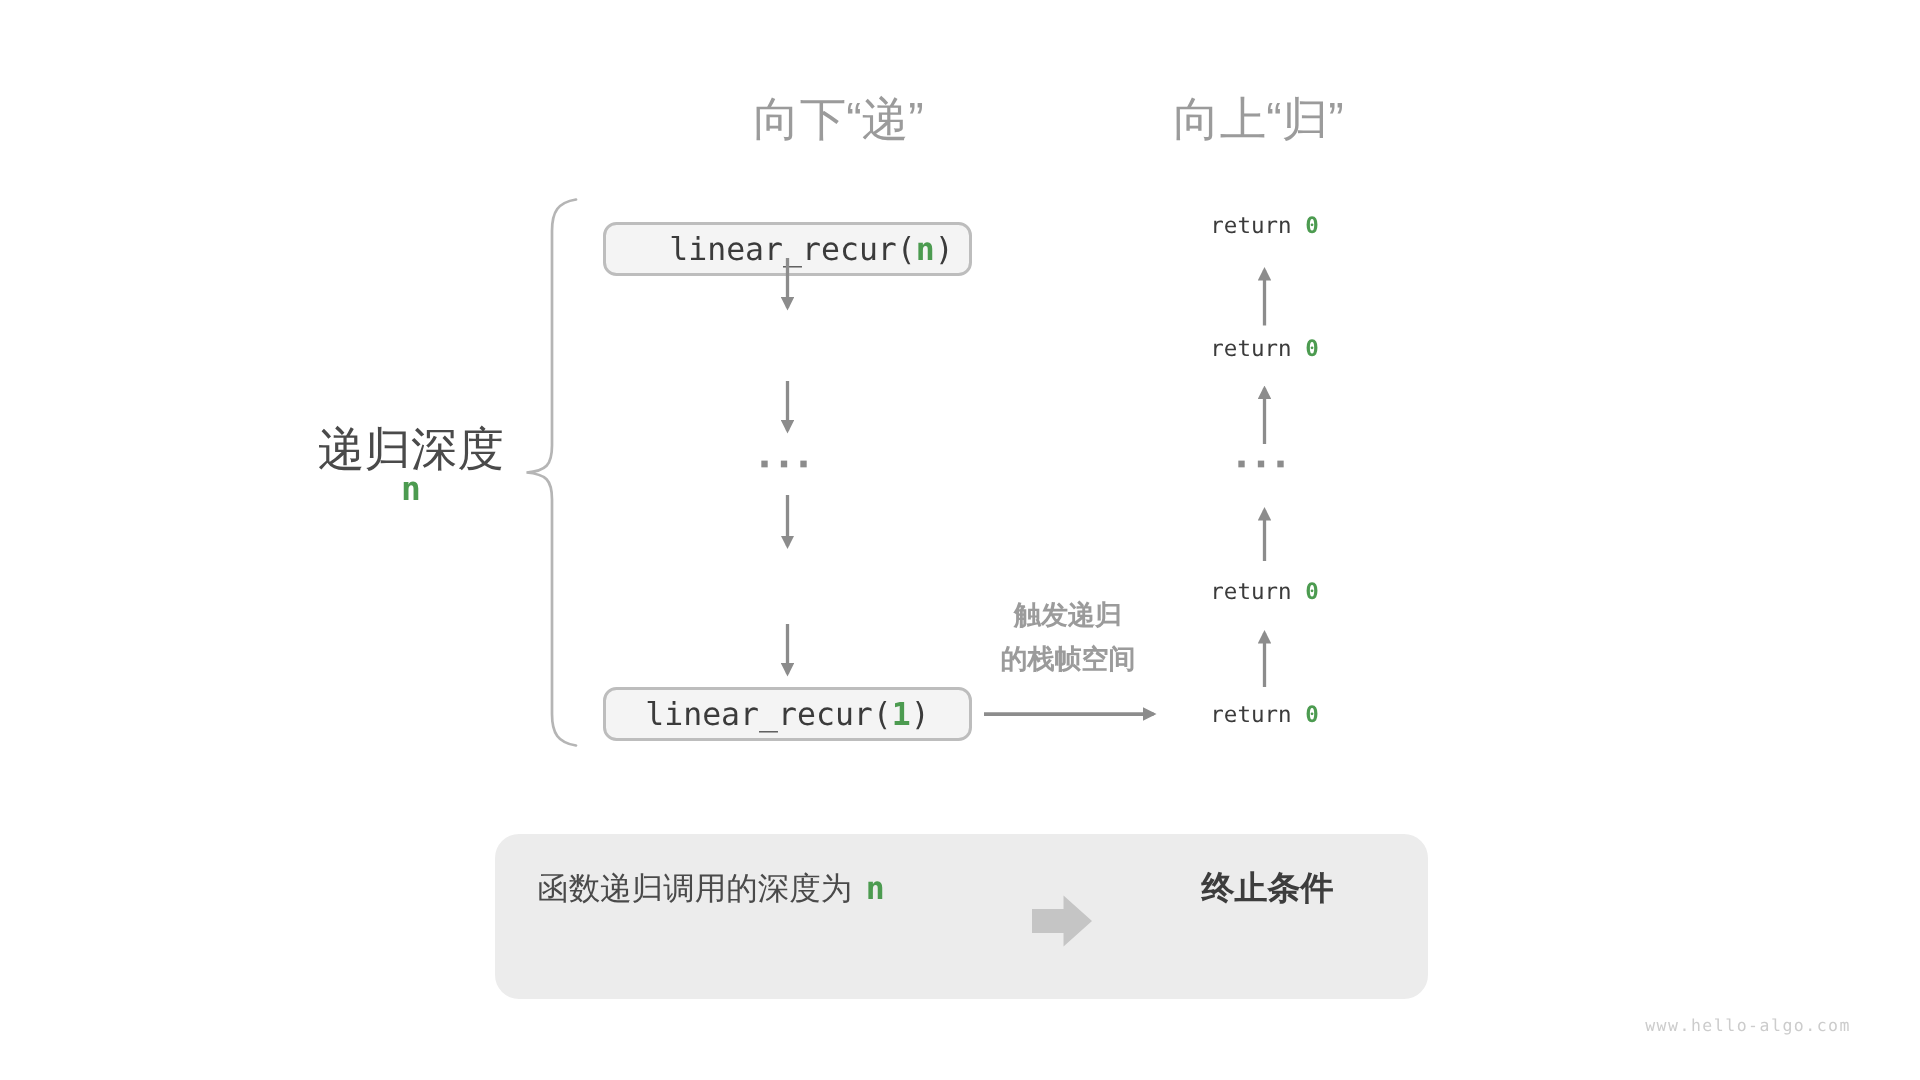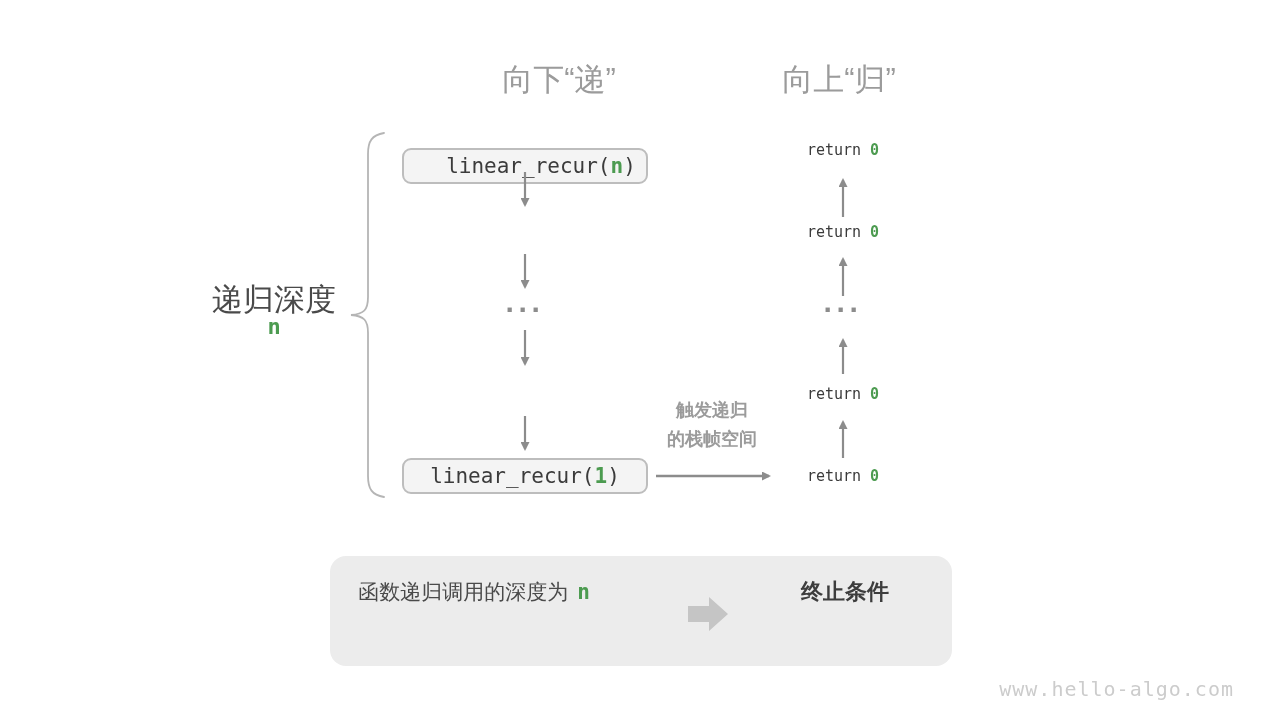--- a/index.html
+++ b/index.html
@@ -19,21 +19,21 @@
   .depth-label{font-size:31px;color:#4a4a4a;transform:translateX(-50%);white-space:nowrap;}
   .depth-n{font-size:22px;transform:translateX(-50%);}
   .trigger{left:712px;top:396px;transform:translateX(-50%);text-align:center;
            font-size:18px;font-weight:bold;color:#9b9b9b;line-height:29px;white-space:nowrap;}
   .sumbox{left:330px;top:556px;width:622px;height:110px;background:#ececec;border-radius:16px;}
   .sline{white-space:nowrap;transform:translateX(-50%);font-size:21px;color:#4a4a4a;}
   .sline .mono{font-size:21px;}
   .sum-title{font-weight:bold;color:#3d3d3d;font-size:22px;}
   .sum-result{font-weight:bold;color:#1185d6;font-size:22px;}
   .sum-result .mono{font-weight:bold;}
-  .watermark{right:46px;top:677px;font-size:20px;color:#cccccc;letter-spacing:1px;}
+  .watermark{right:46px;top:677px;font-size:11px;color:#cccccc;letter-spacing:1px;}
   .svg-layer{left:0;top:0;width:1280px;height:720px;pointer-events:none;z-index:5;}
   .gap-l{margin-left:9px;}
   .gap-r{margin-right:9px;}
 </style>
 </head>
 <body>
 
 <div class="canvas">
 
   <div class="abs hdr" style="left:525px;top:59px;">向下“递”</div>

